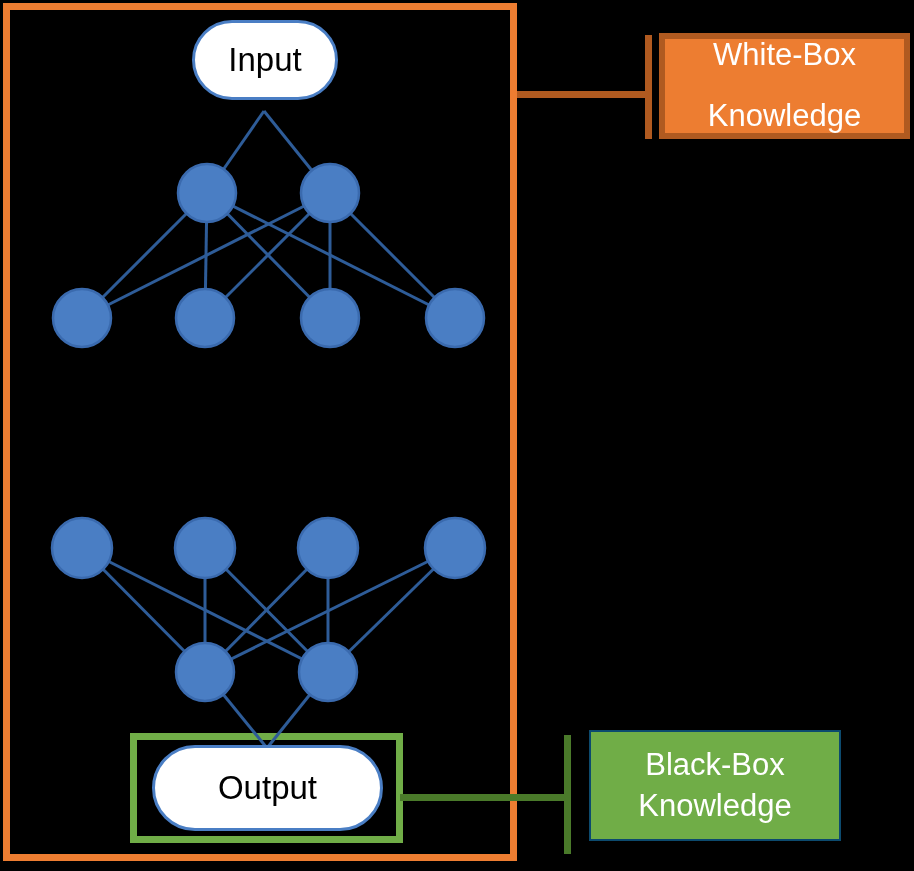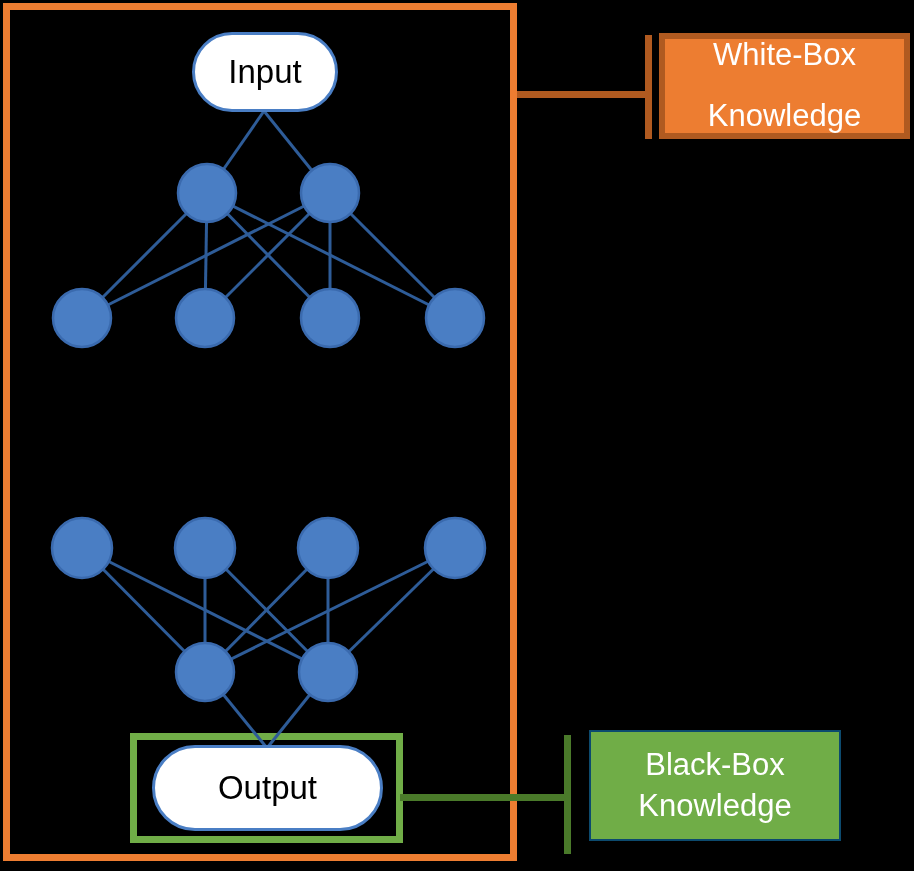--- a/index.html
+++ b/index.html
@@ -58,21 +58,21 @@
     border: 3px solid #4A7EC4;
     border-radius: 999px;
     display: flex;
     align-items: center;
     justify-content: center;
     color: #000000;
     box-sizing: border-box;
   }
   #input-pill {
     left: 192px;
-    top: 32px;
+    top: 20px;
     width: 146px;
     height: 80px;
     font-size: 33px;
   }
   #output-pill {
     left: 152px;
     top: 745px;
     width: 231px;
     height: 86px;
     font-size: 33px;

